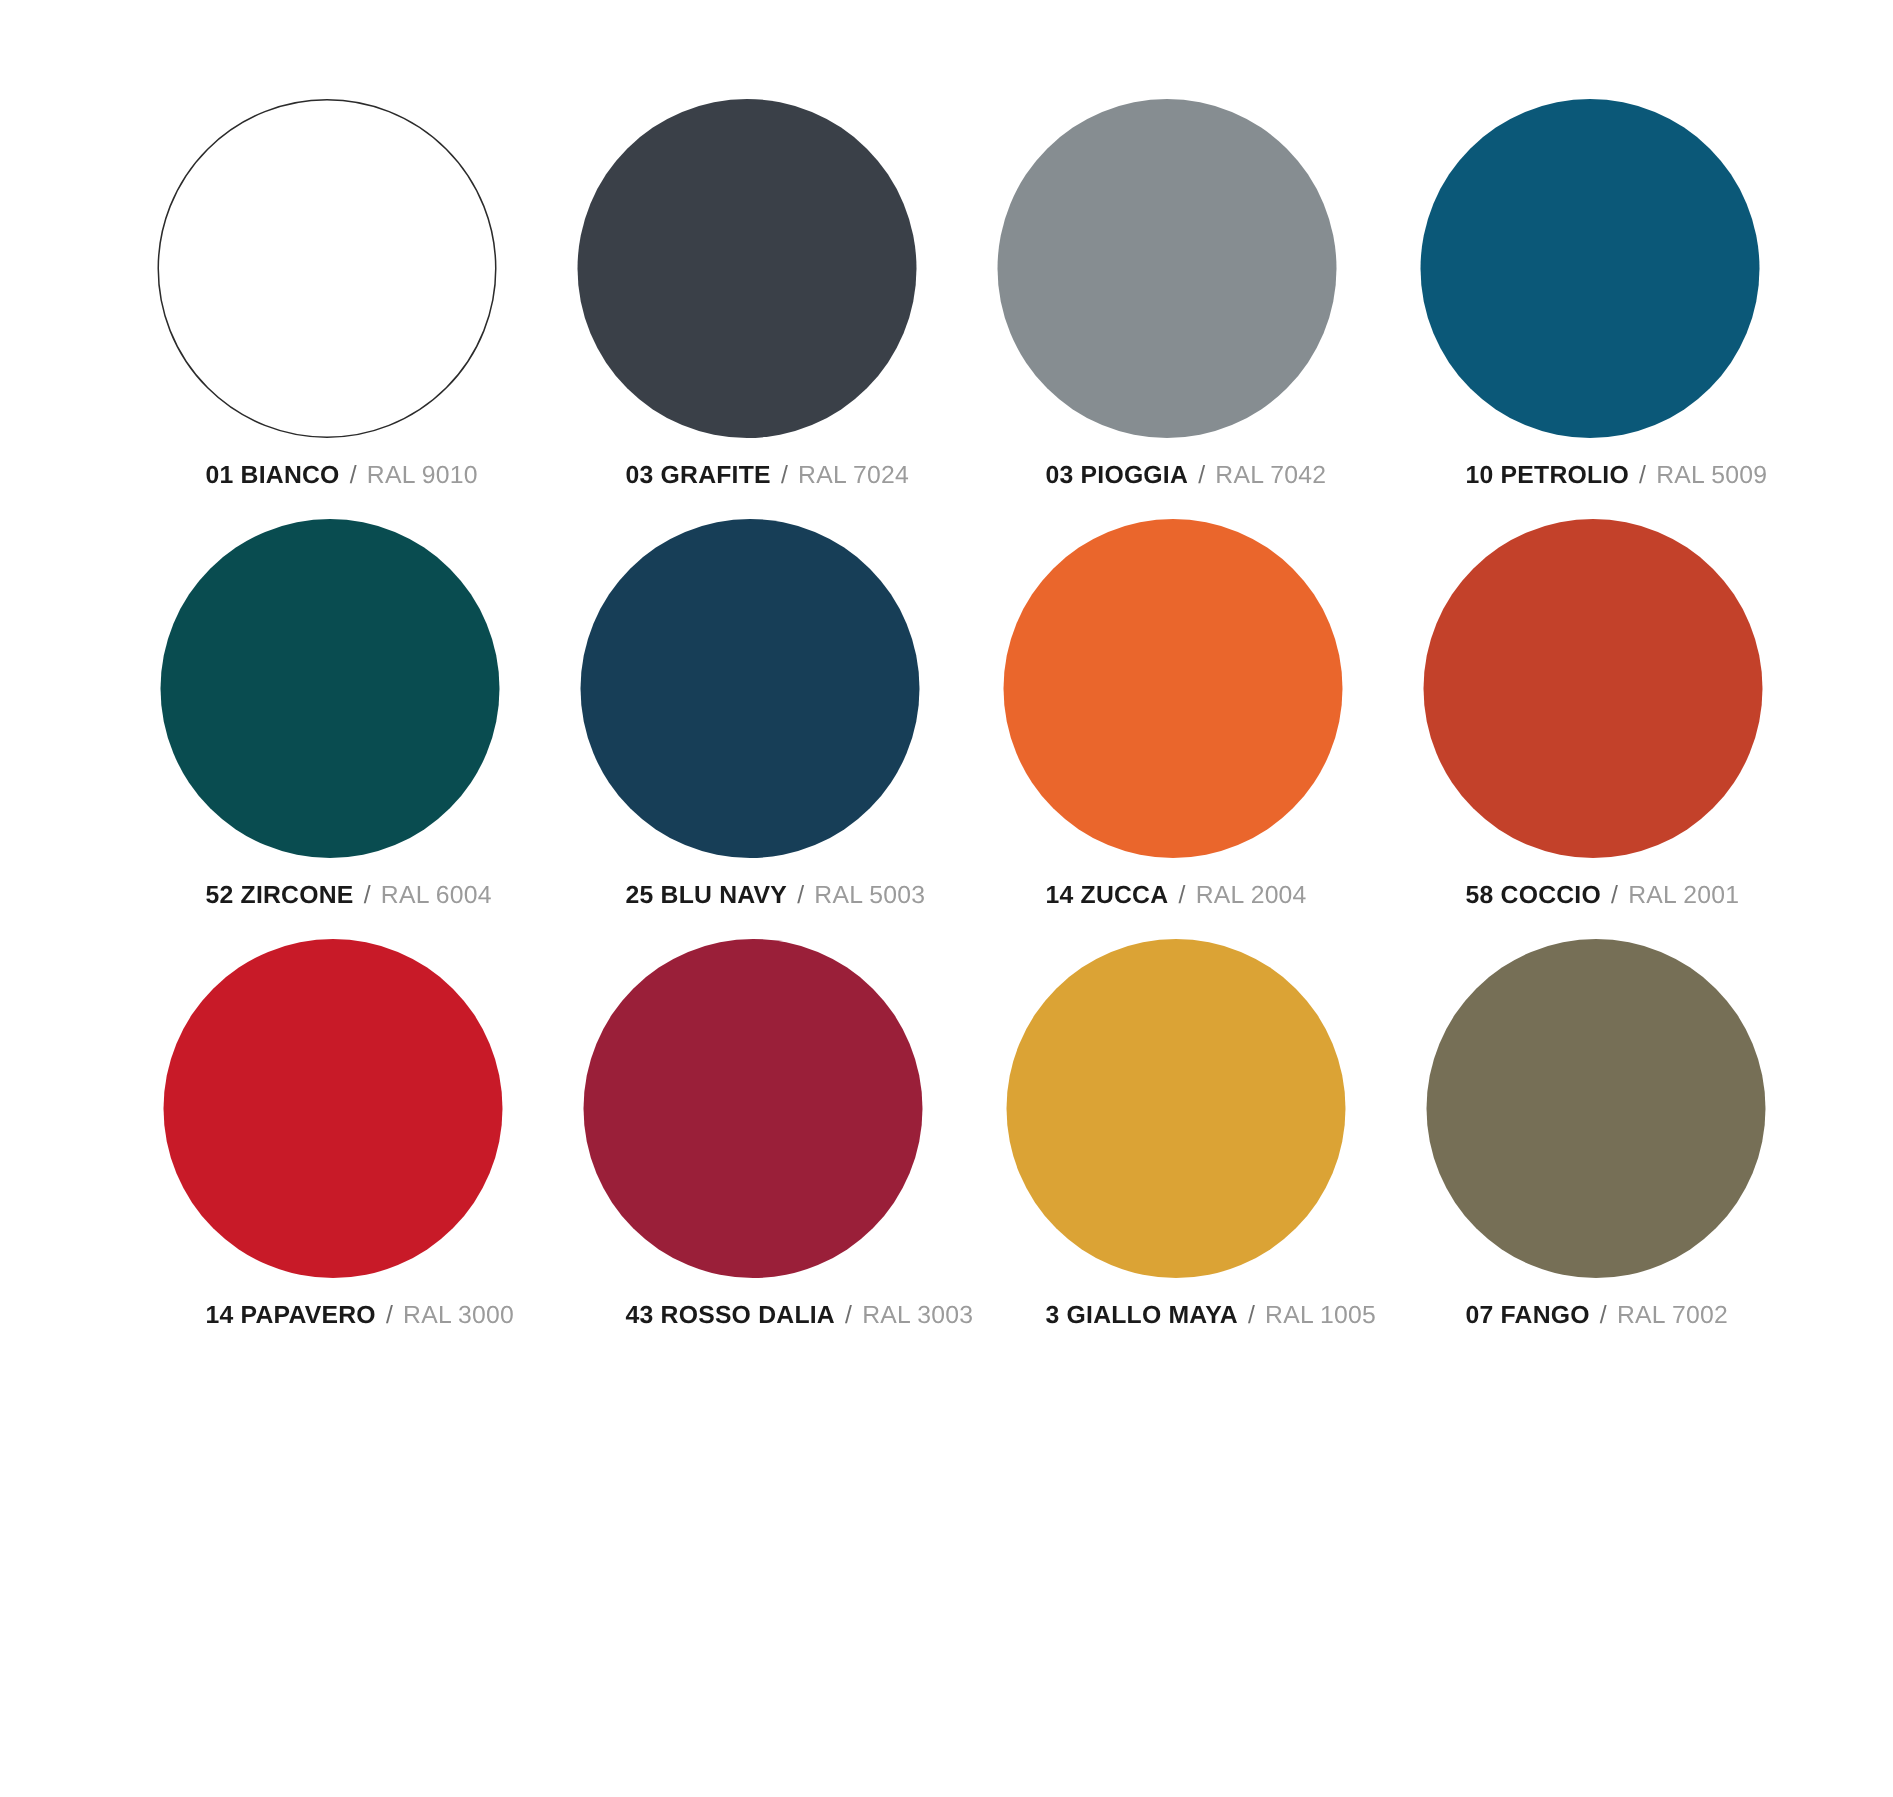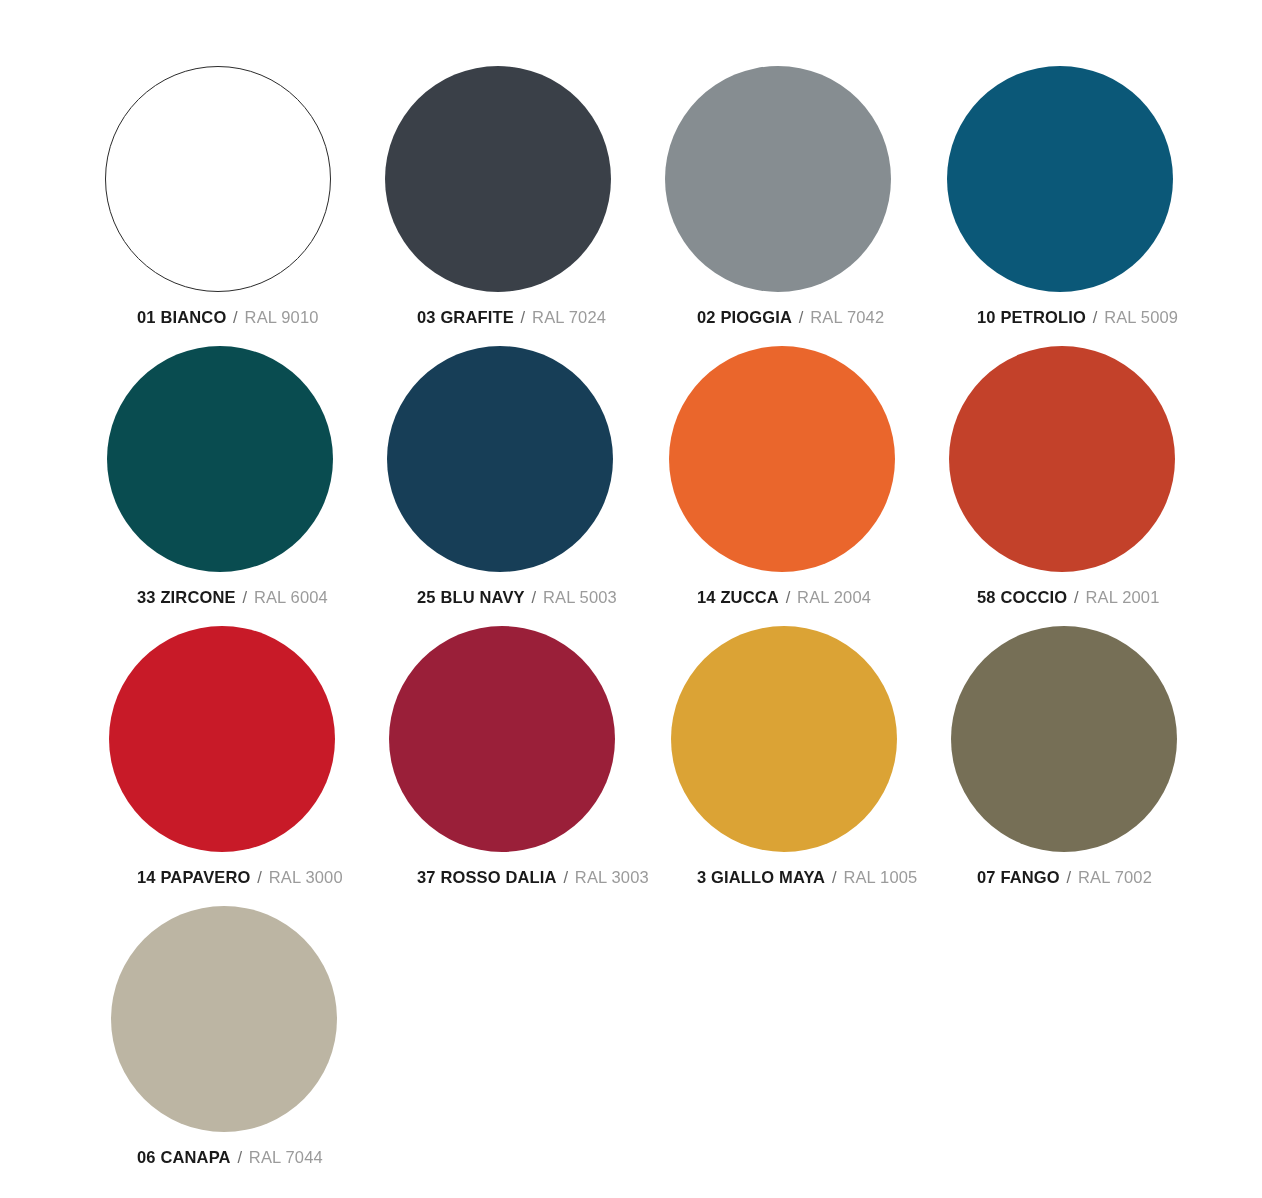--- a/index.html
+++ b/index.html
@@ -102,38 +102,38 @@
       <div class="swatch-disc" style="background-color: rgb(58, 64, 72);"></div>
       <div class="swatch-label">
         <span class="swatch-name">03 GRAFITE</span>
         <span class="swatch-ral"><span class="swatch-sep">/</span> RAL 7024</span>
       </div>
     </div>
 
     <div class="swatch-cell row-1">
       <div class="swatch-disc" style="background-color: rgb(134, 141, 145);"></div>
       <div class="swatch-label">
-        <span class="swatch-name">02 PIOGGIA</span>
+        <span class="swatch-name">03 PIOGGIA</span>
         <span class="swatch-ral"><span class="swatch-sep">/</span> RAL 7042</span>
       </div>
     </div>
 
 
     <div class="swatch-cell row-2">
       <div class="swatch-disc" style="background-color: rgb(11, 88, 120);"></div>
       <div class="swatch-label">
         <span class="swatch-name">10 PETROLIO</span>
         <span class="swatch-ral"><span class="swatch-sep">/</span> RAL 5009</span>
       </div>
     </div>
 
     <div class="swatch-cell row-2">
       <div class="swatch-disc" style="background-color: rgb(9, 76, 80);"></div>
       <div class="swatch-label">
-        <span class="swatch-name">33 ZIRCONE</span>
+        <span class="swatch-name">52 ZIRCONE</span>
         <span class="swatch-ral"><span class="swatch-sep">/</span> RAL 6004</span>
       </div>
     </div>
 
     <div class="swatch-cell row-2">
       <div class="swatch-disc" style="background-color: rgb(23, 62, 87);"></div>
       <div class="swatch-label">
         <span class="swatch-name">25 BLU NAVY</span>
         <span class="swatch-ral"><span class="swatch-sep">/</span> RAL 5003</span>
       </div>
@@ -159,43 +159,36 @@
       <div class="swatch-disc" style="background-color: rgb(200, 26, 40);"></div>
       <div class="swatch-label">
         <span class="swatch-name">14 PAPAVERO</span>
         <span class="swatch-ral"><span class="swatch-sep">/</span> RAL 3000</span>
       </div>
     </div>
 
     <div class="swatch-cell row-3">
       <div class="swatch-disc" style="background-color: rgb(154, 31, 57);"></div>
       <div class="swatch-label">
-        <span class="swatch-name">37 ROSSO DALIA</span>
+        <span class="swatch-name">43 ROSSO DALIA</span>
         <span class="swatch-ral"><span class="swatch-sep">/</span> RAL 3003</span>
       </div>
     </div>
 
     <div class="swatch-cell row-4">
       <div class="swatch-disc" style="background-color: rgb(219, 163, 53);"></div>
       <div class="swatch-label">
         <span class="swatch-name">3 GIALLO MAYA</span>
         <span class="swatch-ral"><span class="swatch-sep">/</span> RAL 1005</span>
       </div>
     </div>
 
     <div class="swatch-cell row-4">
       <div class="swatch-disc" style="background-color: rgb(118, 111, 86);"></div>
       <div class="swatch-label">
         <span class="swatch-name">07 FANGO</span>
         <span class="swatch-ral"><span class="swatch-sep">/</span> RAL 7002</span>
       </div>
     </div>
 
-    <div class="swatch-cell row-4">
-      <div class="swatch-disc" style="background-color: rgb(188, 181, 163);"></div>
-      <div class="swatch-label">
-        <span class="swatch-name">06 CANAPA</span>
-        <span class="swatch-ral"><span class="swatch-sep">/</span> RAL 7044</span>
-      </div>
-    </div>
 
   </div>
 </div>
 
 </body></html>

